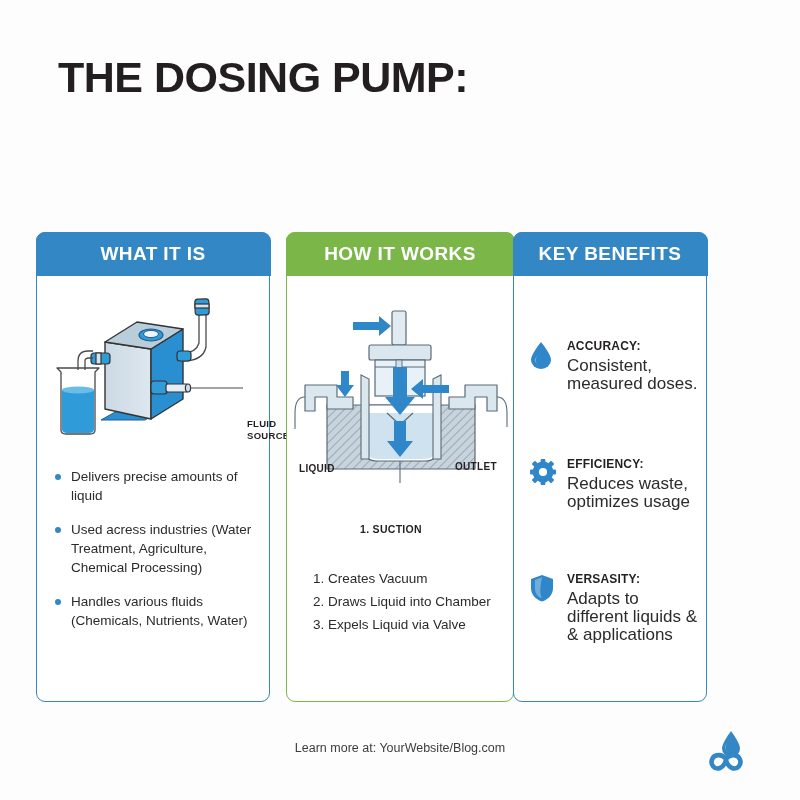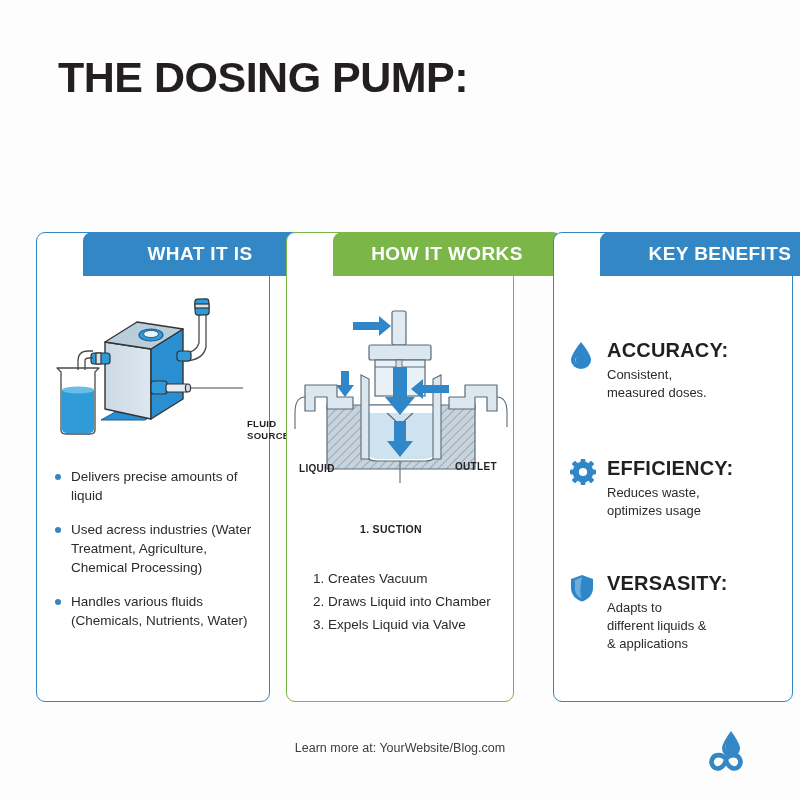--- a/index.html
+++ b/index.html
@@ -29,36 +29,35 @@
   .card{
     position:absolute;top:232px;height:470px;
     background:#ffffff;
     border:1.5px solid #3287c4;
     border-radius:9px;
     box-sizing:border-box;
   }
   .card.green{border-color:#7ab648;}
   .card1{left:36px;width:234px;}
   .card2{left:286px;width:228px;text-decoration:underline;}
-  .card3{left:553px;width:240px;}
+  .card3{left:513px;width:194px;}
 
   .card-head{
     position:absolute;left:-1.5px;top:-1.5px;
     width:calc(100% + 3px);
     height:44px;
     border-radius:9px 9px 0 0;
     background:#3287c4;
     color:#ffffff;
     display:flex;align-items:center;justify-content:center;
     font-weight:bold;
     font-size:19px;
     letter-spacing:0.4px;
     text-transform:uppercase;
     box-sizing:border-box;
-    margin-left:47px;
   }
   .card-head.green{background:#7ab648;}
 
   .card-body{position:absolute;left:0;top:44px;width:100%;height:calc(100% - 44px);}
 
   
   .bullets{position:absolute;left:14px;top:222px;width:212px;}
   .bullet{position:relative;padding-left:20px;margin-bottom:15px;}
   .bullet .dot{
     position:absolute;left:4px;top:7px;width:6px;height:6px;border-radius:50%;
@@ -73,24 +72,24 @@
   .steps{position:absolute;left:26px;top:318px;width:200px;}
   .step{font-size:13.5px;line-height:23px;color:#2b2b2b;white-space:nowrap;}
 
   
   .benefit{position:absolute;left:16px;width:200px;display:flex;gap:11px;}
   .b1{top:62px;}
   .b2{top:180px;}
   .b3{top:295px;}
   .b-icon{width:26px;flex:0 0 26px;padding-top:2px;}
   .b-title{
-    font-weight:bold;font-size:20px;color:#231f20;letter-spacing:0.2px;
+    font-weight:bold;font-size:12px;color:#231f20;letter-spacing:0.2px;
     margin-bottom:4px;
   }
-  .b-text{font-size:13px;line-height:18px;color:#2b2b2b;}
+  .b-text{font-size:17px;line-height:18px;color:#2b2b2b;}
 
   
   .cap{
     position:absolute;
     font-weight:bold;
     color:#231f20;
     letter-spacing:0.3px;
   }
   .cap-fluid{left:212px;top:383px;font-size:9.5px;line-height:11.5px;}
   .cap-inlet{left:302px;top:440px;font-size:10px;}

